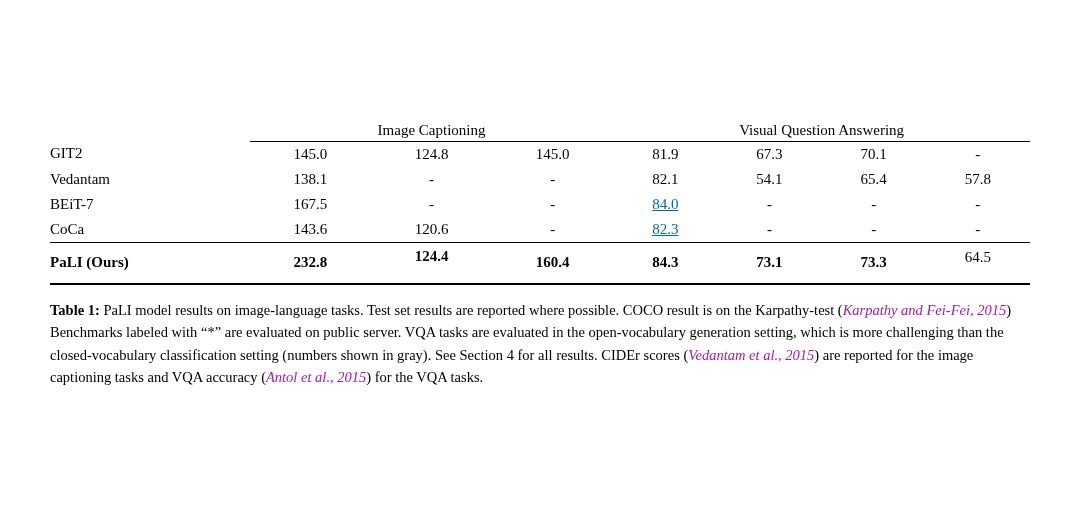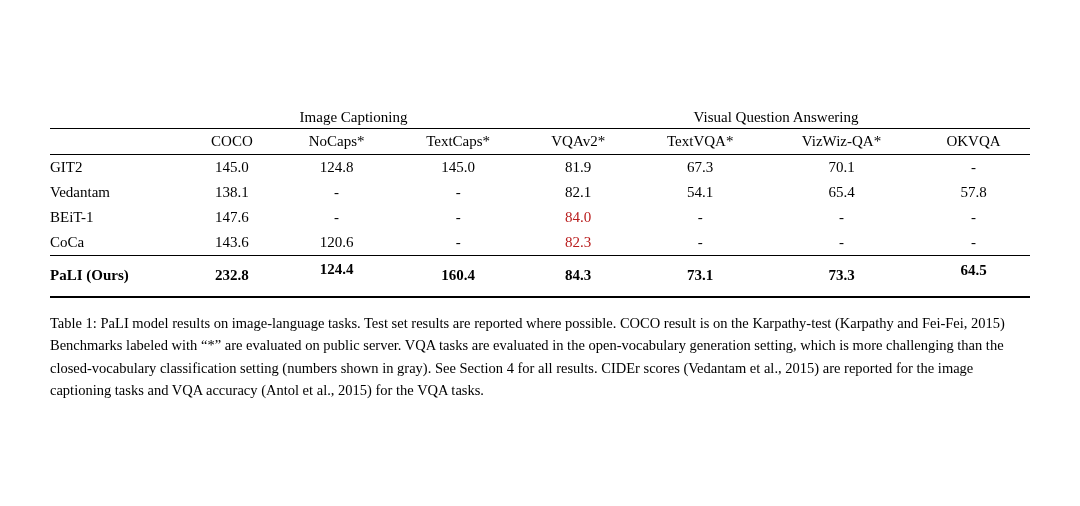--- a/index.html
+++ b/index.html
@@ -60,61 +60,53 @@
     .data-row td {
       font-weight: normal;
     }
 
     .data-row.bold-row td {
       font-weight: bold;
       margin-left: 24px;
     }
 
     .gray-text {
-      color: #b91c1c;
+      color: #0369a1;
+      text-decoration: underline;
     }
 
     .caption-text {
       font-size: 14.5px;
       line-height: 1.55;
       color: #000;
     }
 
     .caption-text a, .link-text {
-      color: #000000;
+      color: #a21caf;
       text-decoration: none;
+      font-style: italic;
     }
 
     .group-header-cell {
       border-bottom: 1px solid #000;
     }
   </style>
 </head>
 <body>
 
 <div class="container">
   <table>
     <thead>
 
       <tr class="header-group-row">
         <th></th>
         <th colspan="3" class="group-header-cell">Image Captioning</th>
         <th colspan="4" class="group-header-cell">Visual Question Answering</th>
       </tr>
 
-      <tr class="subheader-row">
-        <th></th>
-        <th>COCO</th>
-        <th>NoCaps*</th>
-        <th>TextCaps*</th>
-        <th>VQAv2*</th>
-        <th>TextVQA*</th>
-        <th>VizWiz-QA*</th>
-        <th>OKVQA</th>
-      </tr>
     </thead>
     <tbody id="table-body">
     <tr class="data-row">
           <td>GIT2</td>
           <td>145.0</td>
           <td>124.8</td>
           <td>145.0</td>
           <td>81.9</td>
           <td>67.3</td>
           <td>70.1</td>
@@ -124,22 +116,22 @@
           <td>Vedantam</td>
           <td>138.1</td>
           <td>-</td>
           <td>-</td>
           <td>82.1</td>
           <td>54.1</td>
           <td>65.4</td>
           <td>57.8</td>
         </tr>
         <tr class="data-row">
-          <td>BEiT-1</td>
-          <td>147.6</td>
+          <td>BEiT-7</td>
+          <td>167.5</td>
           <td>-</td>
           <td>-</td>
           <td class="gray-text">84.0</td>
           <td>-</td>
           <td>-</td>
           <td>-</td>
         </tr>
         <tr class="data-row">
           <td>CoCa</td>
           <td>143.6</td>
@@ -151,22 +143,22 @@
           <td>-</td>
         </tr>
         <tr class="data-row bold-row" style="border-top: 1.5px solid rgb(0, 0, 0); border-bottom: 2px solid rgb(0, 0, 0);">
           <td style="font-weight: bold; border-top: 1.5px solid rgb(0, 0, 0); border-bottom: 2px solid rgb(0, 0, 0); padding-top: 5px; padding-bottom: 5px;">PaLI (Ours)</td>
           <td style="font-weight: bold; border-top: 1.5px solid rgb(0, 0, 0); border-bottom: 2px solid rgb(0, 0, 0); padding-top: 5px; padding-bottom: 5px;">232.8</td>
           <td style="font-weight: bold; border-top: 1.5px solid rgb(0, 0, 0); border-bottom: 2px solid rgb(0, 0, 0); padding-top: 5px; padding-bottom: 18px;">124.4</td>
           <td style="font-weight: bold; border-top: 1.5px solid rgb(0, 0, 0); border-bottom: 2px solid rgb(0, 0, 0); padding-top: 5px; padding-bottom: 5px;">160.4</td>
           <td style="font-weight: bold; border-top: 1.5px solid rgb(0, 0, 0); border-bottom: 2px solid rgb(0, 0, 0); padding-top: 5px; padding-bottom: 5px;">84.3</td>
           <td style="font-weight: bold; border-top: 1.5px solid rgb(0, 0, 0); border-bottom: 2px solid rgb(0, 0, 0); padding-top: 5px; padding-bottom: 5px;">73.1</td>
           <td style="font-weight: bold; border-top: 1.5px solid rgb(0, 0, 0); border-bottom: 2px solid rgb(0, 0, 0); padding-top: 5px; padding-bottom: 5px;">73.3</td>
-          <td style="font-weight: bold; border-top: 1.5px solid rgb(0, 0, 0); border-bottom: 2px solid rgb(0, 0, 0); padding-top: 5px; padding-bottom: 16px;">64.5</td>
+          <td style="font-weight: normal; border-top: 1.5px solid rgb(0, 0, 0); border-bottom: 2px solid rgb(0, 0, 0); padding-top: 5px; padding-bottom: 16px;">64.5</td>
         </tr>
       </tbody>
   </table>
 
   <div class="caption-text">
-    <span style="font-weight: normal; text-align: center;">Table 1:</span>
+    <span style="font-weight: bold; text-align: center;">Table 1:</span>
     <span id="caption-content"><span> PaLI model results on image-language tasks. Test set results are reported where possible. COCO result is on the Karpathy-test (</span><a href="#" class="link-text">Karpathy and Fei-Fei, 2015</a><span>) Benchmarks labeled with “*” are evaluated on public server. VQA tasks are evaluated in the open-vocabulary generation setting, which is more challenging than the closed-vocabulary classification setting (numbers shown in gray). See Section 4 for all results. CIDEr scores (</span><a href="#" class="link-text">Vedantam et al., 2015</a><span>) are reported for the image captioning tasks and VQA accuracy (</span><a href="#" class="link-text">Antol et al., 2015</a><span>) for the VQA tasks.</span></span>
   </div>
 </div>
 
 </body></html>

